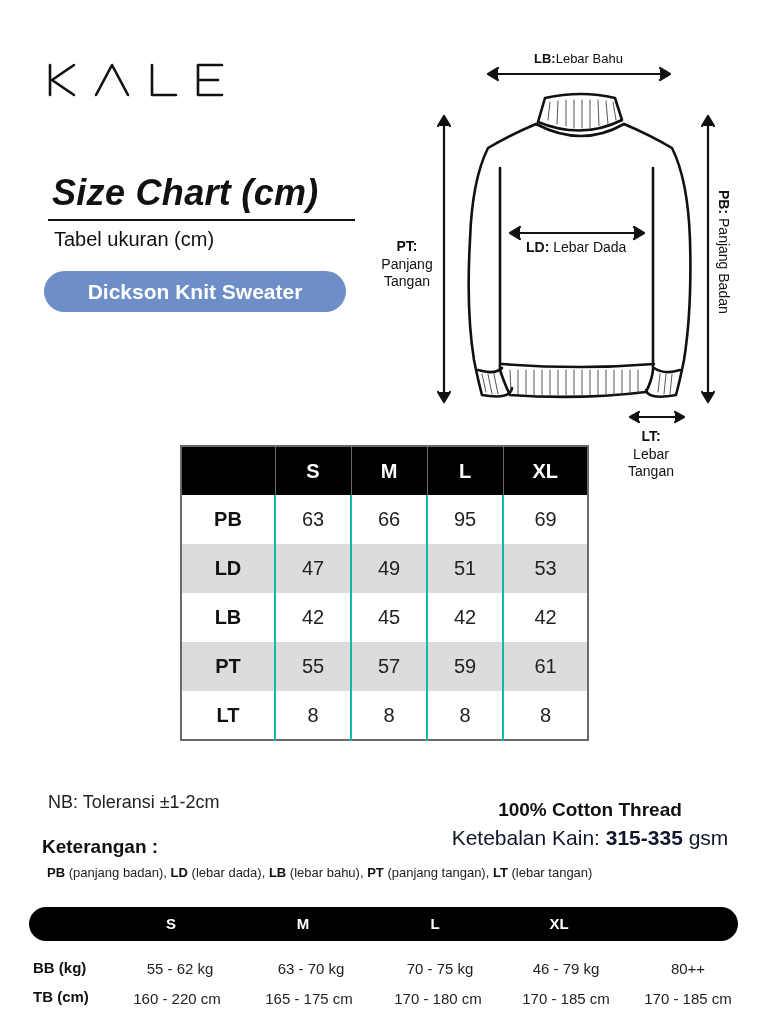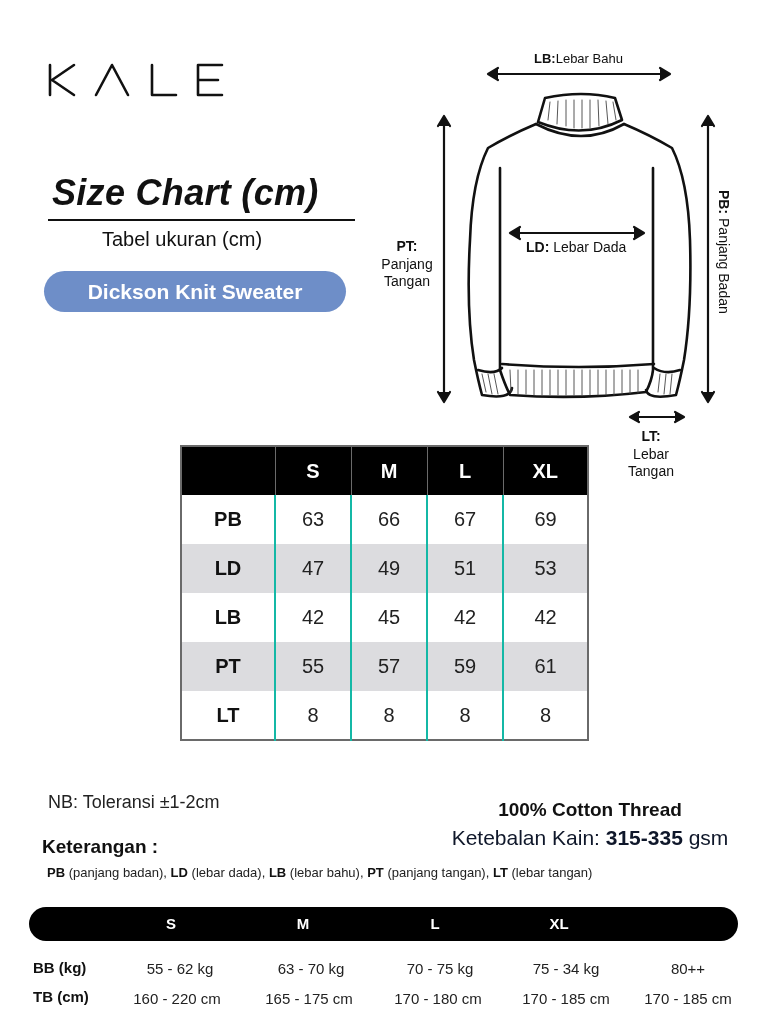--- a/index.html
+++ b/index.html
@@ -3,21 +3,21 @@
 <meta charset="utf-8">
 <style>
   * { box-sizing: border-box; margin: 0; padding: 0; }
   html, body { width: 769px; height: 1026px; background: #ffffff; overflow: hidden; }
   body { position: relative; font-family: "Liberation Sans", "DejaVu Sans", sans-serif; color: #111; }
 
   .logo { position: absolute; left: 46px; top: 62px; width: 180px; height: 36px; }
 
   .title { position: absolute; left: 52px; top: 172px; font-size: 36px; font-weight: bold; font-style: italic; letter-spacing: 0.3px; color: #111; white-space: nowrap; }
   .title-rule { position: absolute; left: 48px; top: 219px; width: 307px; height: 2px; background: #111; }
-  .subtitle { position: absolute; left: 54px; top: 228px; font-size: 20px; color: #111; white-space: nowrap; margin-left: 48px; }
+  .subtitle { position: absolute; left: 54px; top: 228px; font-size: 20px; color: #111; white-space: nowrap; }
   .product-pill { position: absolute; left: 44px; top: 271px; width: 302px; height: 41px; border-radius: 21px; background: #6e8ec8; color: #fff; font-size: 21px; font-weight: bold; display: flex; align-items: center; justify-content: center; white-space: nowrap; }
 
   .diagram { position: absolute; left: 370px; top: 40px; width: 399px; height: 450px; }
   .diag-label { position: absolute; font-size: 13px; color: #111; white-space: nowrap; line-height: 1.25; }
   .diag-label b { font-weight: bold; }
   .lbl-lb { left: 164px; top: 11px; }
   .lbl-ld { left: 156px; top: 199px; font-size: 14px; }
   .lbl-pt { left: 4px; top: 198px; text-align: center; width: 66px; font-size: 14px; }
   .lbl-lt { left: 248px; top: 388px; text-align: center; width: 66px; font-size: 14px; }
   .lbl-pb { left: 316px; top: 150px; transform-origin: left top; transform: translate(0,0) rotate(90deg); font-size: 14px; position:absolute; }
@@ -131,21 +131,21 @@
       <th>M</th>
       <th>L</th>
       <th>XL</th>
     </tr>
   </thead>
   <tbody>
     <tr>
       <td class="row-head">PB</td>
       <td>63</td>
       <td>66</td>
-      <td>67</td>
+      <td>95</td>
       <td>69</td>
     </tr>
     <tr class="alt">
       <td class="row-head">LD</td>
       <td>47</td>
       <td>49</td>
       <td>51</td>
       <td>53</td>
     </tr>
     <tr>
@@ -184,21 +184,21 @@
   <div class="fit-head" style="left:142px">S</div>
   <div class="fit-head" style="left:274px">M</div>
   <div class="fit-head" style="left:406px">L</div>
   <div class="fit-head" style="left:530px">XL</div>
 </div>
 
 <div class="fit-rowlabel" style="top:959px">BB (kg)</div>
 <div class="fit-cell" style="left:180px;top:960px">55 - 62 kg</div>
 <div class="fit-cell" style="left:311px;top:960px">63 - 70 kg</div>
 <div class="fit-cell" style="left:440px;top:960px">70 - 75 kg</div>
-<div class="fit-cell" style="left:566px;top:960px">75 - 34 kg</div>
+<div class="fit-cell" style="left:566px;top:960px">46 - 79 kg</div>
 <div class="fit-cell" style="left:688px;top:960px">80++</div>
 
 <div class="fit-rowlabel" style="top:988px">TB (cm)</div>
 <div class="fit-cell" style="left:177px;top:990px">160 - 220 cm</div>
 <div class="fit-cell" style="left:309px;top:990px">165 - 175 cm</div>
 <div class="fit-cell" style="left:438px;top:990px">170 - 180 cm</div>
 <div class="fit-cell" style="left:566px;top:990px">170 - 185 cm</div>
 <div class="fit-cell" style="left:688px;top:990px">170 - 185 cm</div>
 
 </body></html>

